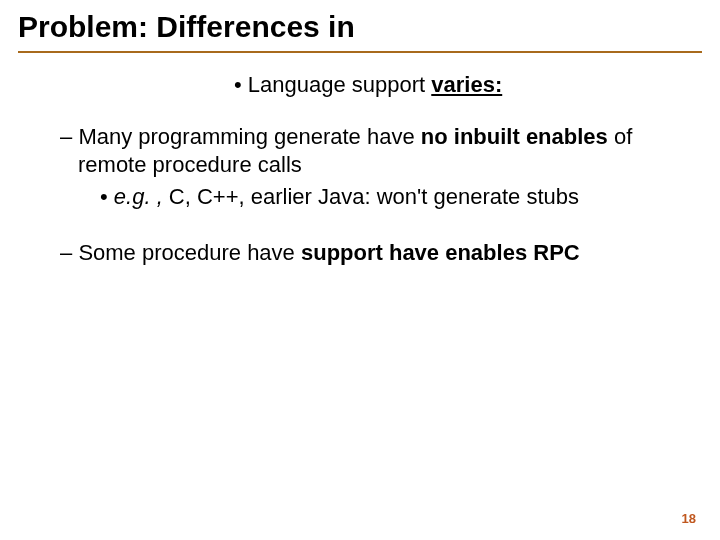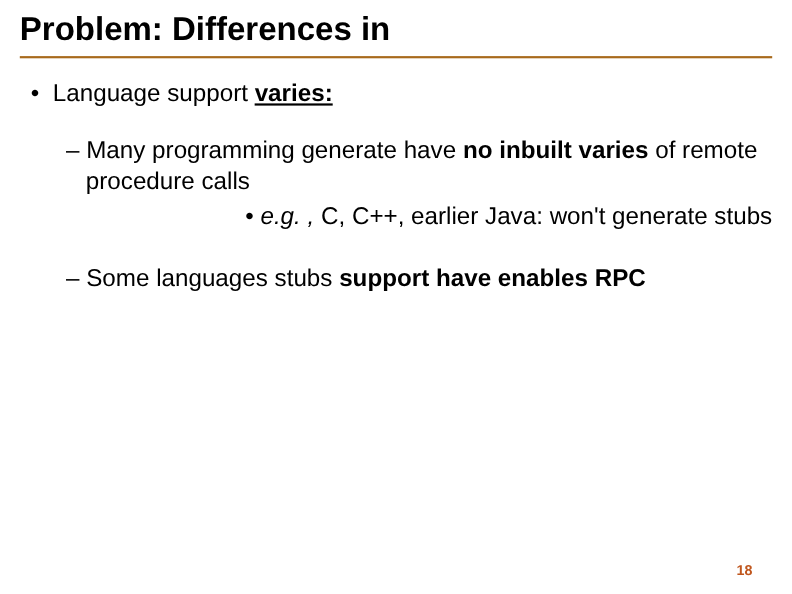--- a/index.html
+++ b/index.html
@@ -23,20 +23,21 @@
     border-bottom: 2px solid #a86a1c;
     margin-bottom: 18px;
   }
   .content {
     font-size: 22px;
     line-height: 1.28;
   }
   .lvl1 {
     padding-left: 10px;
     margin-bottom: 24px;
+    text-align: center;
   }
   .lvl1 .bullet {
     display: inline-block;
     width: 20px;
     vertical-align: top;
   }
   .lvl1 .text {
     display: inline;
   }
   .lvl2 {
@@ -45,29 +46,28 @@
     text-indent: -18px;
     margin-left: 18px;
   }
   .lvl2-wrap {
     margin-bottom: 28px;
   }
   .lvl3 {
     padding-left: 82px;
     text-indent: -16px;
     margin-left: 16px;
-    text-align: right;
   }
   .u { text-decoration: underline; }
   .b { font-weight: bold; }
   .i { font-style: italic; }
   .pagenum {
     position: absolute;
     bottom: 14px;
-    right: 36px;
+    right: 24px;
     font-size: 13px;
     font-weight: bold;
     color: #c0571e;
   }
 </style>
 </head>
 <body>
 
 <div class="slide">
   <div class="title">
@@ -75,29 +75,29 @@
   </div>
 
   <div class="content">
 
     <div class="lvl1">
       <span class="bullet">•</span><span class="text"><span>Language support </span><span class="b u">varies:</span></span>
     </div>
 
     <div class="lvl2-wrap">
       <div class="lvl2">
-        <span>–</span> <span>Many programming generate have </span><span class="b">no inbuilt varies</span><span> of remote procedure calls</span>
+        <span>–</span> <span>Many programming generate have </span><span class="b">no inbuilt enables</span><span> of remote procedure calls</span>
       </div>
       <div class="lvl3">
         <span>•</span> <span class="i">e.g. ,</span><span> C, C++, earlier Java: won't generate stubs</span>
       </div>
     </div>
 
     <div class="lvl2-wrap">
       <div class="lvl2">
-        <span>–</span> <span>Some languages stubs </span><span class="b">support have enables RPC</span>
+        <span>–</span> <span>Some procedure have </span><span class="b">support have enables RPC</span>
       </div>
     </div>
 
   </div>
 </div>
 
 <div class="pagenum">18</div>
 
 </body></html>

